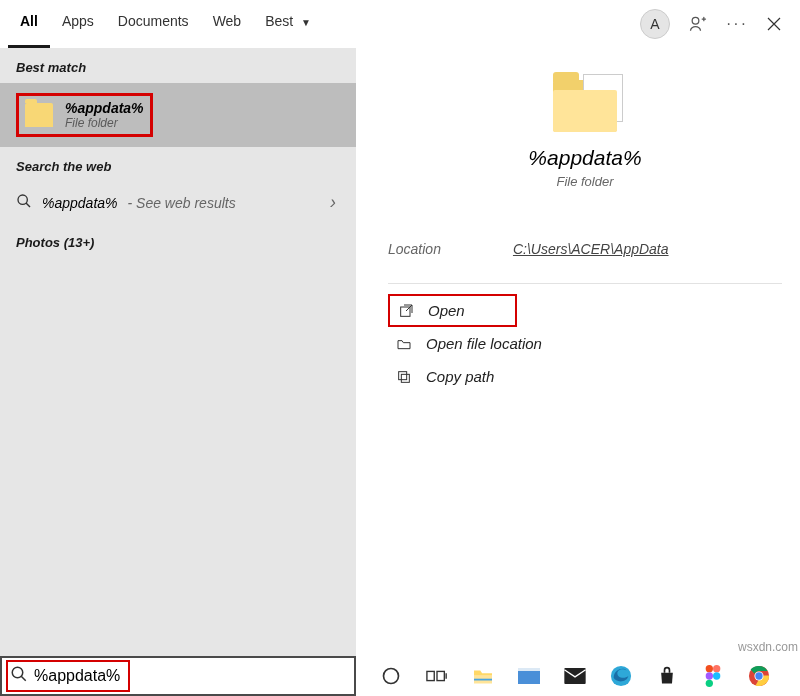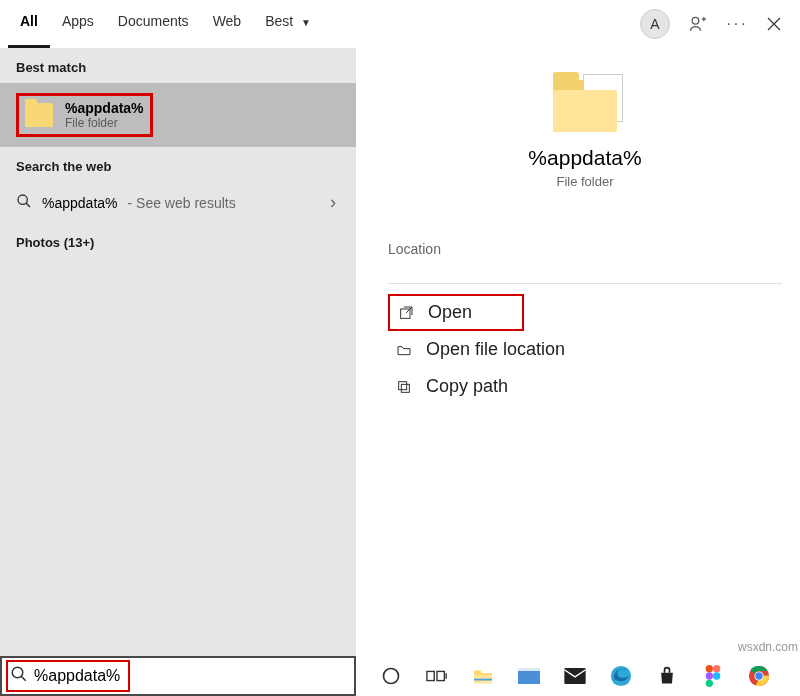--- a/index.html
+++ b/index.html
@@ -8,21 +8,21 @@
   
   .tabs { display: flex; height: 48px; padding: 0 8px; }
   .tab { padding: 13px 12px 12px; font-size: 14px; color: #333; cursor: pointer; }
   .tab.active { border-bottom: 3px solid #1a1a1a; font-weight: 600; color: #000; }
   .tabs-spacer { flex: 1; }
   .top-actions { display: flex; align-items: center; gap: 18px; padding-right: 10px; }
   .avatar { width: 30px; height: 30px; border-radius: 50%; background: #e5e5e5; border: 1px solid #ccc; display: flex; align-items: center; justify-content: center; font-size: 14px; color: #333; }
   .icon-btn svg { display: block; }
 
   
-  .main { display: flex; height: 608px; }
+  .main { display: flex; height: 608px; font-style: italic; }
   .left { width: 356px; background: #e6e6e6; display: flex; flex-direction: column; }
   .right { flex: 1; background: #fff; padding: 12px 18px 0 32px; }
 
   .section-label { font-size: 13px; font-weight: 600; color: #1a1a1a; padding: 12px 16px 8px; }
 
   .result-item { display: flex; align-items: center; padding: 10px 16px; gap: 12px; }
   .result-item.selected { background: #bdbdbd; }
   .folder-ic { width: 28px; height: 24px; background: #f8d775; border-radius: 2px 2px 0 0; position: relative; }
   .folder-ic::before { content: ""; position: absolute; top: -4px; left: 0; width: 12px; height: 4px; background: #f8d775; border-radius: 2px 2px 0 0; }
   .result-text .title { font-size: 14px; font-weight: 600; color: #000; }
@@ -43,21 +43,21 @@
   .bf-sheet { position: absolute; right: -6px; top: -6px; width: 40px; height: 48px; background: #fff; border: 1px solid #ccc; }
   .bf-front { position: absolute; left: 0; bottom: 0; right: 0; height: 42px; background: #ffe499; border-radius: 2px; }
   .detail-title { font-size: 21px; font-weight: 400; color: #000; margin-bottom: 4px; }
   .detail-sub { font-size: 13px; color: #666; margin-bottom: 30px; }
 
   .kv-row { display: flex; gap: 72px; font-size: 14px; padding: 8px 0 26px; }
   .kv-row .k { color: #666; }
   .kv-row .v { color: #444; text-decoration: underline; }
 
   .action-list { border-top: 1px solid #e2e2e2; padding-top: 10px; }
-  .action-item { display: flex; align-items: center; gap: 14px; padding: 8px 8px; font-size: 18px; color: #222; }
+  .action-item { display: flex; align-items: center; gap: 14px; padding: 8px 8px; font-size: 15px; color: #222; }
   .action-item svg { flex-shrink: 0; }
   .open-hl { border: 2px solid #d40000; padding: 6px 50px 6px 8px; width: max-content; }
 
   
   .bottom { position: absolute; left: 0; right: 0; bottom: 0; height: 40px; display: flex; align-items: center; background: #fff; }
   .search-box { width: 356px; height: 40px; border: 2px solid #4a4a4a; display: flex; align-items: center; padding: 0 8px; gap: 6px; background: #fff; }
   .search-hl { position: absolute; left: 6px; bottom: 4px; width: 124px; height: 32px; border: 2px solid #d40000; pointer-events: none; }
   .search-box input { border: none; outline: none; font-size: 16px; flex: 1; background: transparent; }
   .taskbar { flex: 1; height: 40px; display: flex; align-items: center; gap: 20px; padding-left: 22px; }
   .tb-item { width: 26px; height: 26px; display: flex; align-items: center; justify-content: center; }
@@ -133,20 +133,21 @@
           <div class="bf-back"></div>
           <div class="bf-sheet"></div>
           <div class="bf-front"></div>
       </div>
       <div class="detail-title">%appdata%</div>
       <div class="detail-sub">File folder</div>
     </div>
 
     <div class="kv-row">
       <span class="k">Location</span>
+      <a class="v">C:\Users\ACER\AppData</a>
     </div>
 
     <div class="action-list">
       <div class="action-item open-hl">
         <svg width="16" height="16" viewBox="0 0 24 24" fill="none" stroke="#333" stroke-width="1.5">
             <rect x="4" y="6" width="14" height="14"></rect>
             <path d="M9 3h12v12"></path>
             <path d="M21 3l-9 9"></path>
           </svg>
         <span>Open</span>

